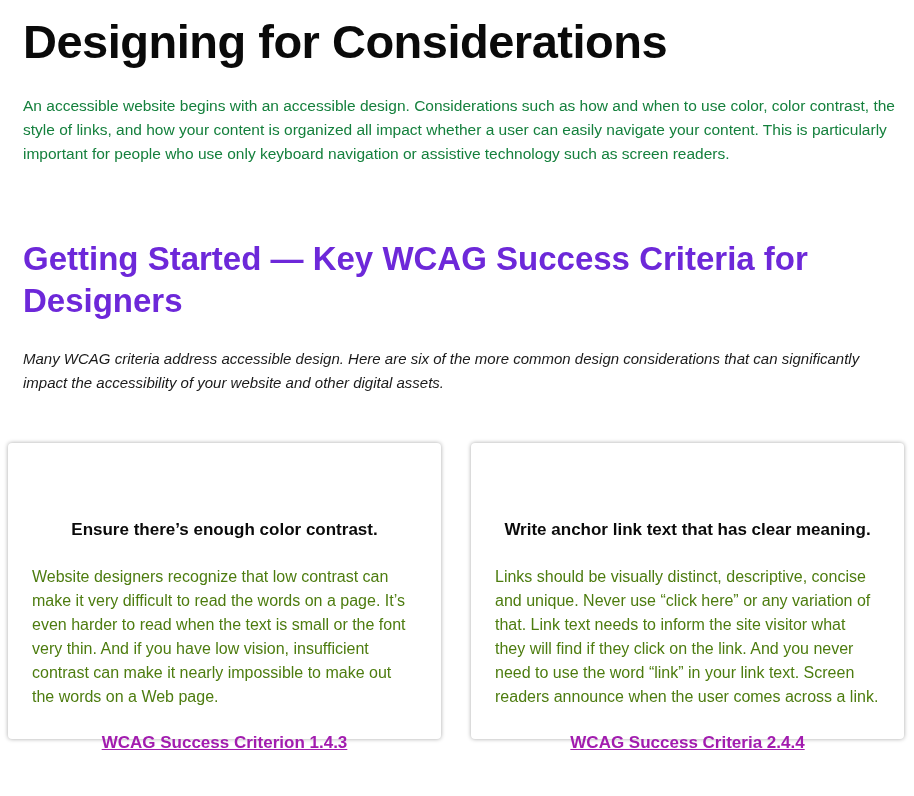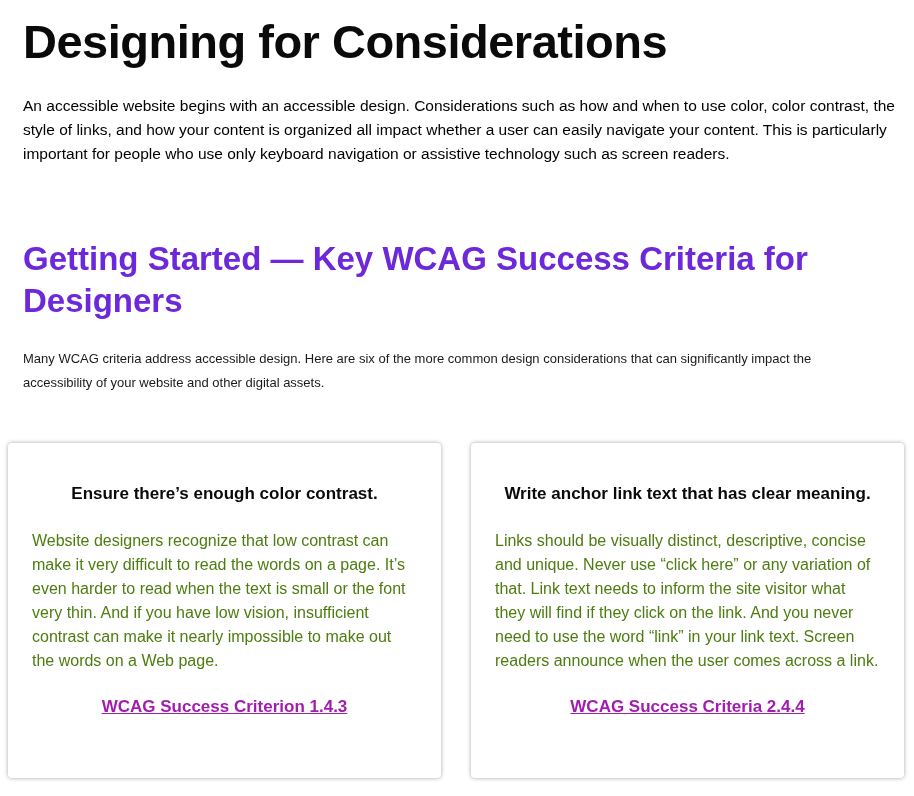--- a/index.html
+++ b/index.html
@@ -5,37 +5,37 @@
   html, body { margin: 0; padding: 0; background: #ffffff; }
   body { width: 914px; height: 796px; overflow: hidden; position: relative; color: #111; }
   .h1 {
     position: absolute; left: 23px; top: 14px;
     font-family: "Liberation Sans", sans-serif; font-weight: 700;
     font-size: 47px; letter-spacing: -0.5px; color: #0a0a0a; margin: 0; line-height: 56px;
   }
   .intro {
     position: absolute; left: 23px; top: 94px; width: 880px;
     font-family: "Liberation Sans", sans-serif; font-size: 15.5px; line-height: 24px;
-    color: #000000; margin: 0;
+    color: #15803d; margin: 0;
   }
   .h2 {
     position: absolute; left: 23px; top: 238px; width: 860px;
     font-family: "Liberation Sans", sans-serif; font-weight: 700;
     font-size: 33px; line-height: 42px; color: #6d28d9; margin: 0;
   }
   .lead {
     position: absolute; left: 23px; top: 347px; width: 840px;
-    font-family: "Liberation Sans", sans-serif; font-size: 13px; line-height: 24px;
-    color: #1a1a1a; margin: 0;
+    font-family: "Liberation Sans", sans-serif; font-size: 15px; line-height: 24px;
+    color: #1a1a1a; margin: 0; font-style: italic;
   }
   .card {
-    position: absolute; top: 443px; width: 433px; height: 335px;
+    position: absolute; top: 443px; width: 433px; height: 296px;
     background: #fff; border-radius: 4px;
     box-shadow: 0 0 4px rgba(0,0,0,0.35);
-    box-sizing: border-box; padding: 40px 24px 0 24px;
+    box-sizing: border-box; padding: 76px 24px 0 24px;
   }
   .card.c1 { left: 8px; }
   .card.c2 { left: 471px; }
   .card-title {
     font-family: "Liberation Sans", sans-serif; font-weight: 700;
     font-size: 17px; text-align: center; margin: 0 0 24px 0; line-height: 22px; color: #0a0a0a;
   }
   .card-body {
     font-family: "Liberation Sans", sans-serif; font-size: 16px; line-height: 24px;
     color: #4d7c0f; margin: 0 0 24px 0;

